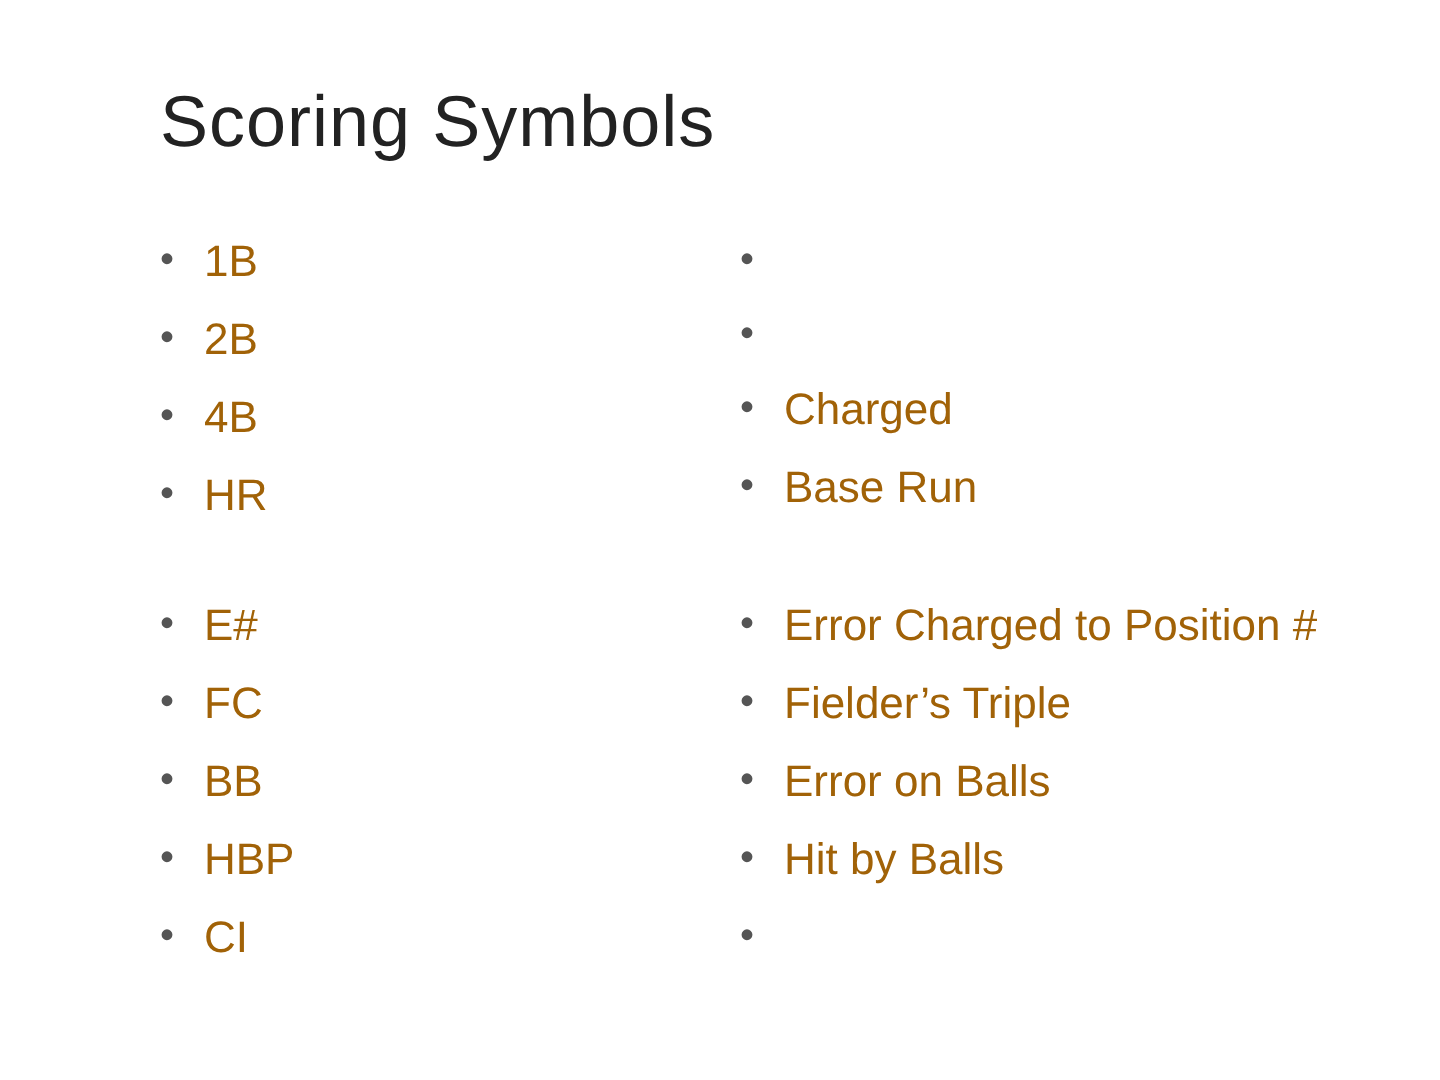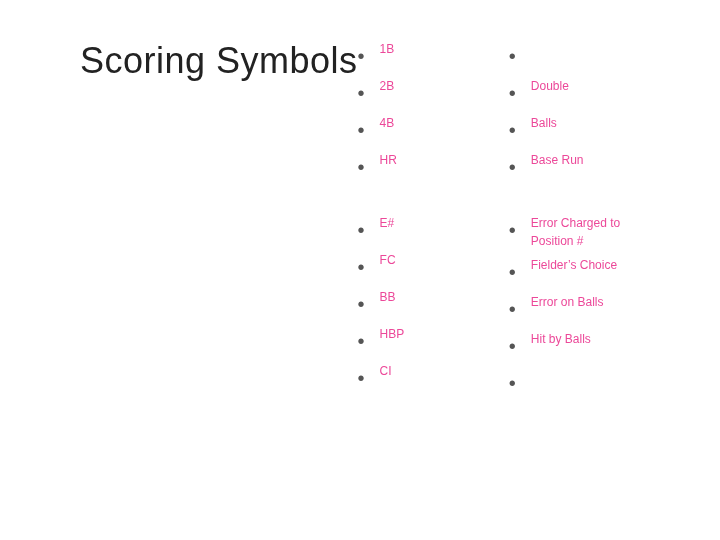--- a/index.html
+++ b/index.html
@@ -14,21 +14,21 @@
       background: #ffffff;
       font-family: 'Segoe UI', Arial, sans-serif;
       overflow: hidden;
     }
 
     .page {
       width: 720px;
       height: 540px;
       padding: 40px 60px 44px 80px;
       display: flex;
-      flex-direction: row;
+      flex-direction: column;
     }
 
     .title {
       font-size: 36px;
       font-weight: 300;
       color: #222;
       margin-bottom: 32px;
       letter-spacing: 0.5px;
     }
 
@@ -64,22 +64,22 @@
     .bullet {
       display: inline-block;
       width: 22px;
       flex-shrink: 0;
       color: #555;
       font-size: 20px;
       padding-top: 1px;
     }
 
     .item-text {
-      font-size: 12px;
-      color: #ec4899;
+      font-size: 22px;
+      color: #a16207;
       font-weight: 400;
     }
   </style>
 </head>
 <body>
 
 <div class="page">
   <h1 class="title">Scoring Symbols</h1>
 
   <div class="content">
@@ -104,25 +104,24 @@
             <span class="item-text">HR</span>
           </div>
         </div>
       <div class="column">
 
       <div class="list-item">
             <span class="bullet">•</span>
           </div>
           <div class="list-item">
             <span class="bullet">•</span>
-            <span class="item-text">Double</span>
           </div>
           <div class="list-item">
             <span class="bullet">•</span>
-            <span class="item-text">Balls</span>
+            <span class="item-text">Charged</span>
           </div>
           <div class="list-item">
             <span class="bullet">•</span>
             <span class="item-text">Base Run</span>
           </div>
         </div>
     </div>
 
     <div class="section">
       <div class="column">
@@ -149,21 +148,21 @@
           </div>
         </div>
       <div class="column">
 
       <div class="list-item">
             <span class="bullet">•</span>
             <span class="item-text">Error Charged to Position #</span>
           </div>
           <div class="list-item">
             <span class="bullet">•</span>
-            <span class="item-text">Fielder’s Choice</span>
+            <span class="item-text">Fielder’s Triple</span>
           </div>
           <div class="list-item">
             <span class="bullet">•</span>
             <span class="item-text">Error on Balls</span>
           </div>
           <div class="list-item">
             <span class="bullet">•</span>
             <span class="item-text">Hit by Balls</span>
           </div>
           <div class="list-item">

